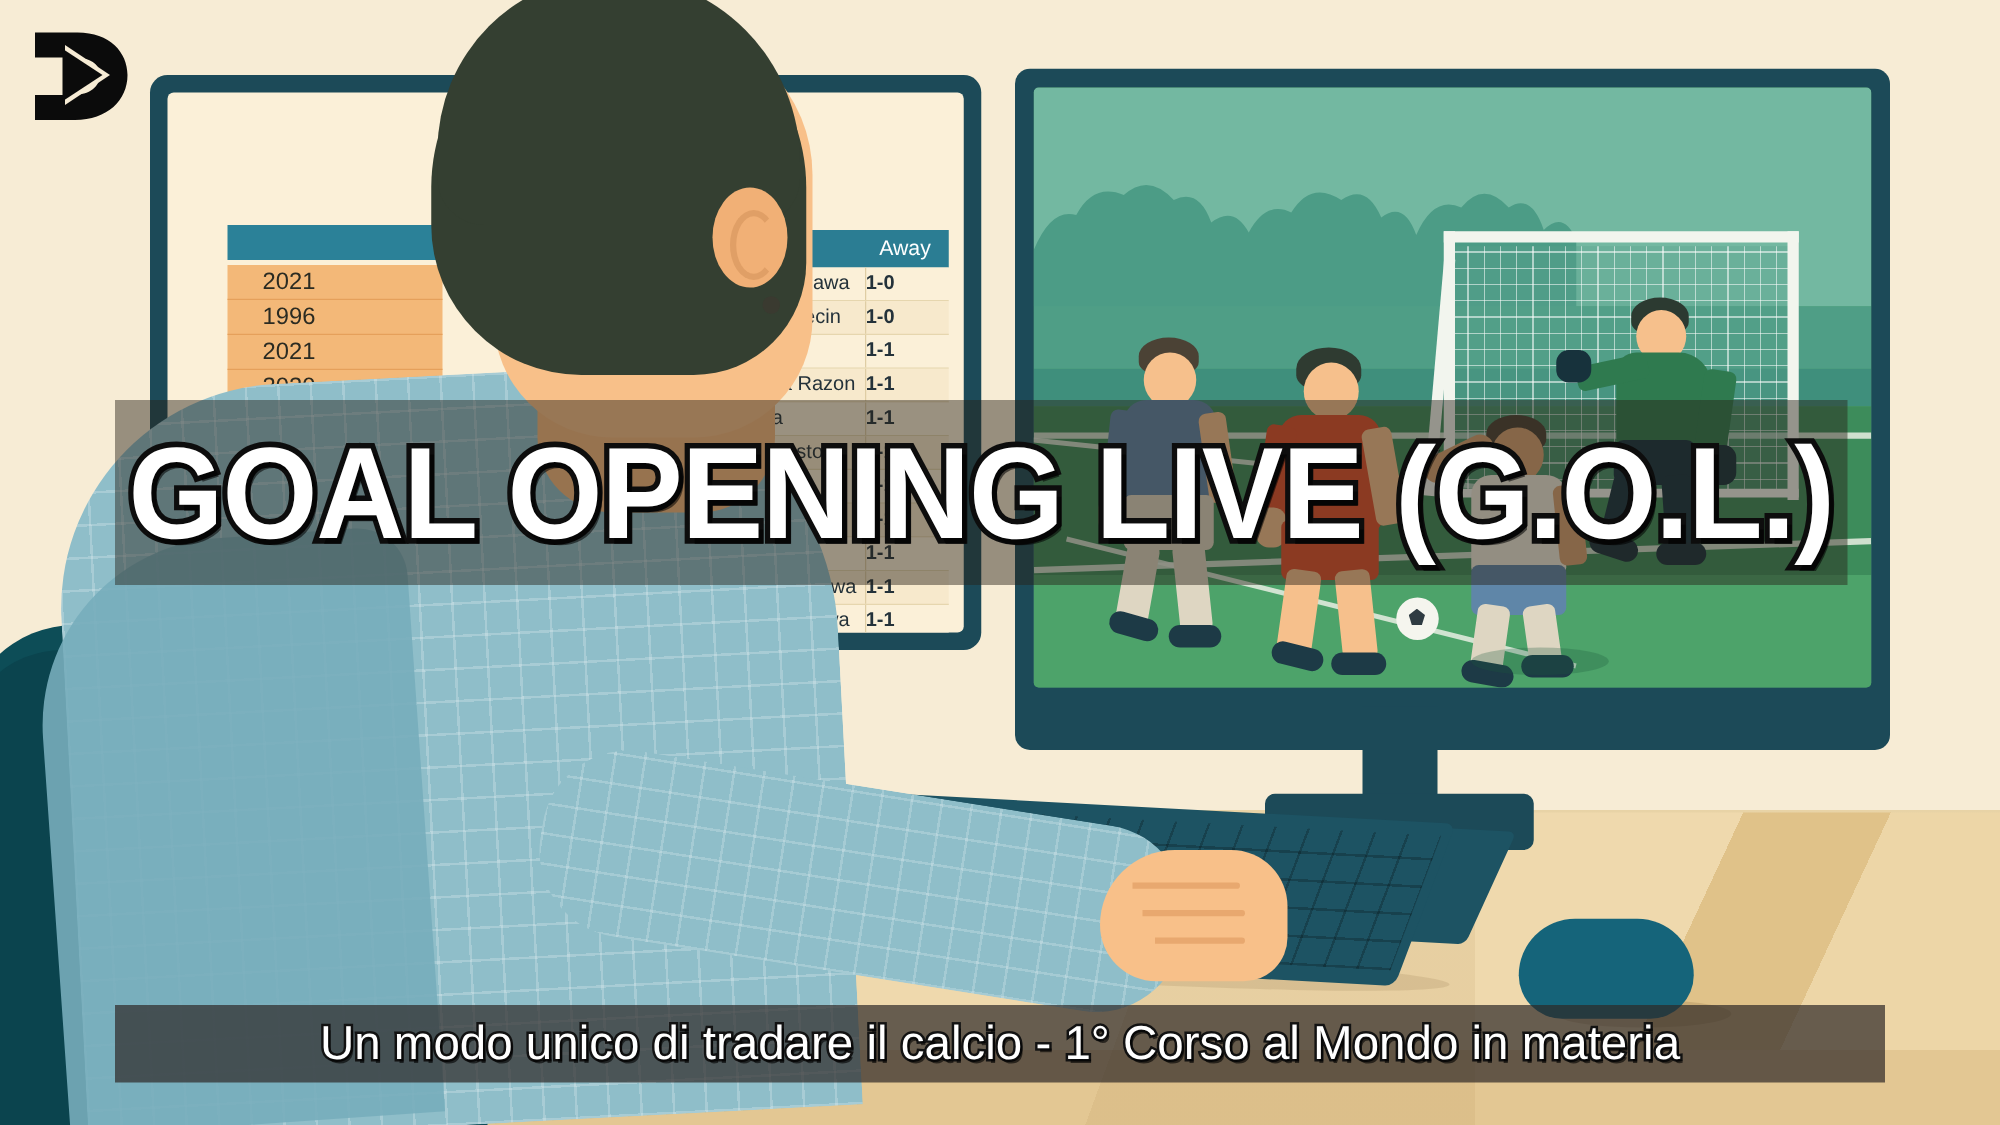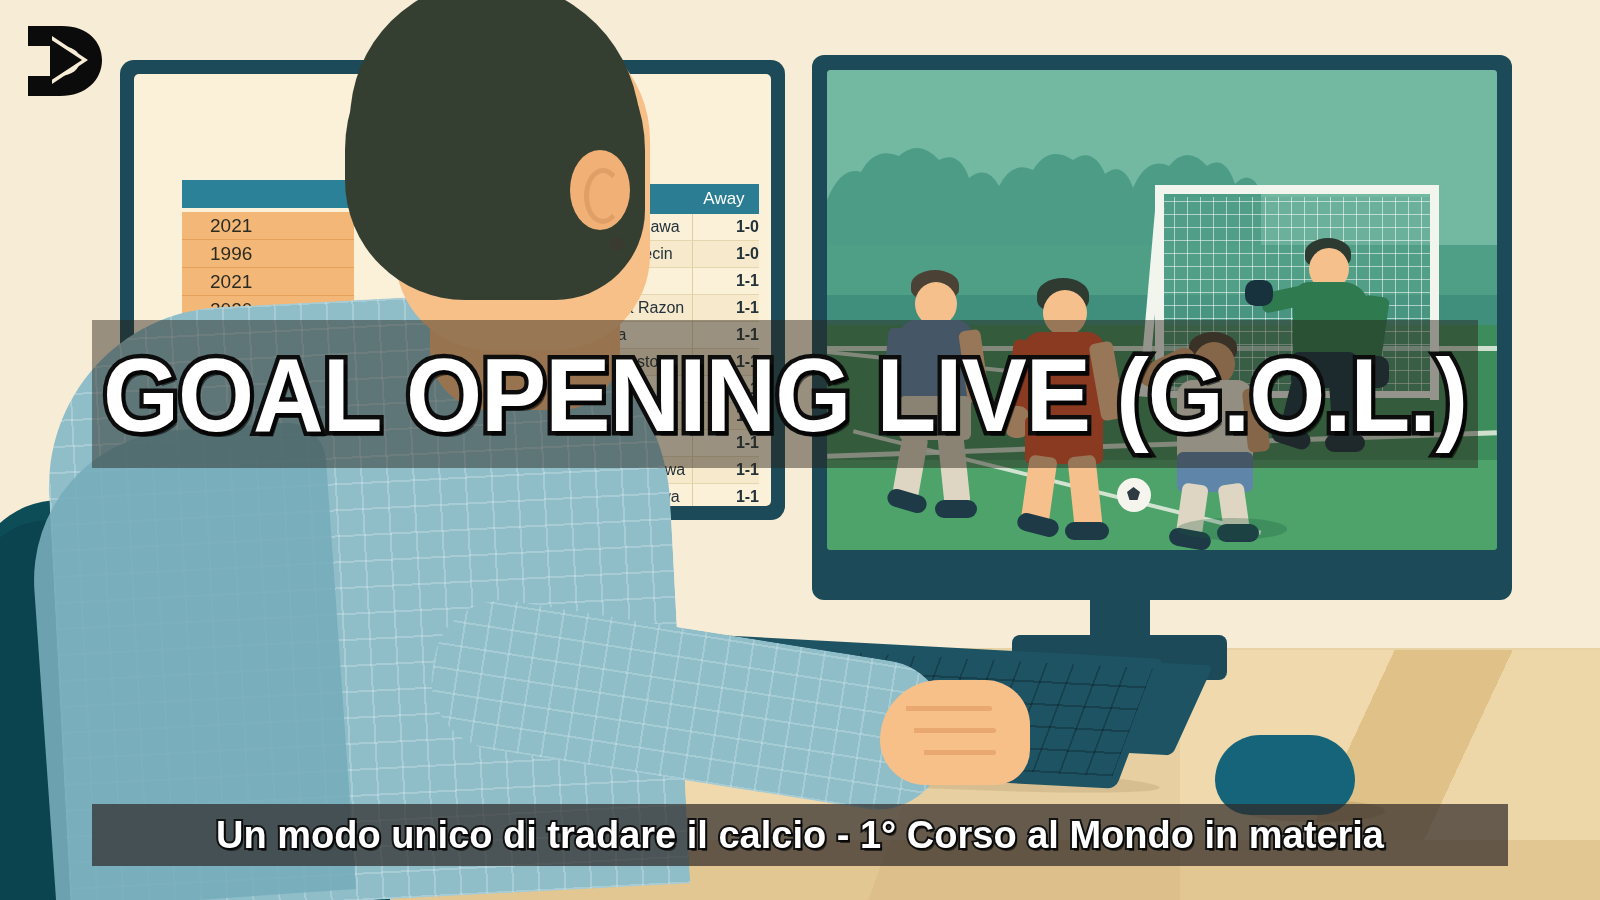--- a/index.html
+++ b/index.html
@@ -32,21 +32,21 @@
       border-bottom:1px solid #e5a05b;color:#2b2b22;font-size:19px;
       display:flex;align-items:center;padding-left:28px;box-sizing:border-box;}
   
   .rtable{position:absolute;left:305px;top:110px;width:320px;}
   .rhead{display:flex;background:#2b7d93;color:#fff;font-size:17px;}
   .rhead div{padding:5px 0;text-align:center;}
   .c1{width:115px;} .c2{width:135px;} .c3{width:70px;}
   .rrow{display:flex;font-size:16px;color:#24323a;background:#fbf0d8;
       border-bottom:1px solid #e6d6ae;}
   .rrow:nth-child(even){background:#f7e9cc;}
-  .rrow div{padding:4px 0;text-align:right;}
+  .rrow div{padding:4px 0;text-align:left;}
   .rrow .c1{text-align:left;padding-left:6px;}
   .rrow .c2{text-align:left;padding-left:8px;border-left:1px solid #dfcda4;border-right:1px solid #dfcda4;}
   .rrow .c3{font-weight:600;}
 
   
   .mon-r{position:absolute;left:812px;top:55px;width:700px;height:545px;
       background:#1c4a58;border-radius:12px;}
   .mon-r-screen{position:absolute;left:15px;top:15px;width:670px;height:480px;
       background:#58a877;border-radius:4px;overflow:hidden;}
   .sky{position:absolute;left:0;top:0;width:670px;height:175px;background:#73b8a1;}
@@ -146,21 +146,21 @@
       -webkit-text-stroke:9px #0d0d0d;
       paint-order:stroke fill;
       text-shadow:4px 5px 0 rgba(0,0,0,.55);}
 
   
   .sub-band{position:absolute;left:92px;top:804px;width:1416px;height:62px;
       background:rgba(45,40,38,.70);}
   .sub-text{position:absolute;left:92px;top:804px;width:1416px;height:62px;
       display:flex;align-items:center;justify-content:center;
       font-family:"Liberation Sans",sans-serif;
-      font-weight:bold;font-size:38px;color:#ffffff;white-space:nowrap;
+      font-weight:normal;font-size:38px;color:#ffffff;white-space:nowrap;
       -webkit-text-stroke:4px #121212;paint-order:stroke fill;
       text-shadow:2px 3px 0 rgba(0,0,0,.6);}
 </style>
 </head>
 <body>
 
 <div id="stage">
 
   <div class="wall"></div>
   <div class="desk"></div>

